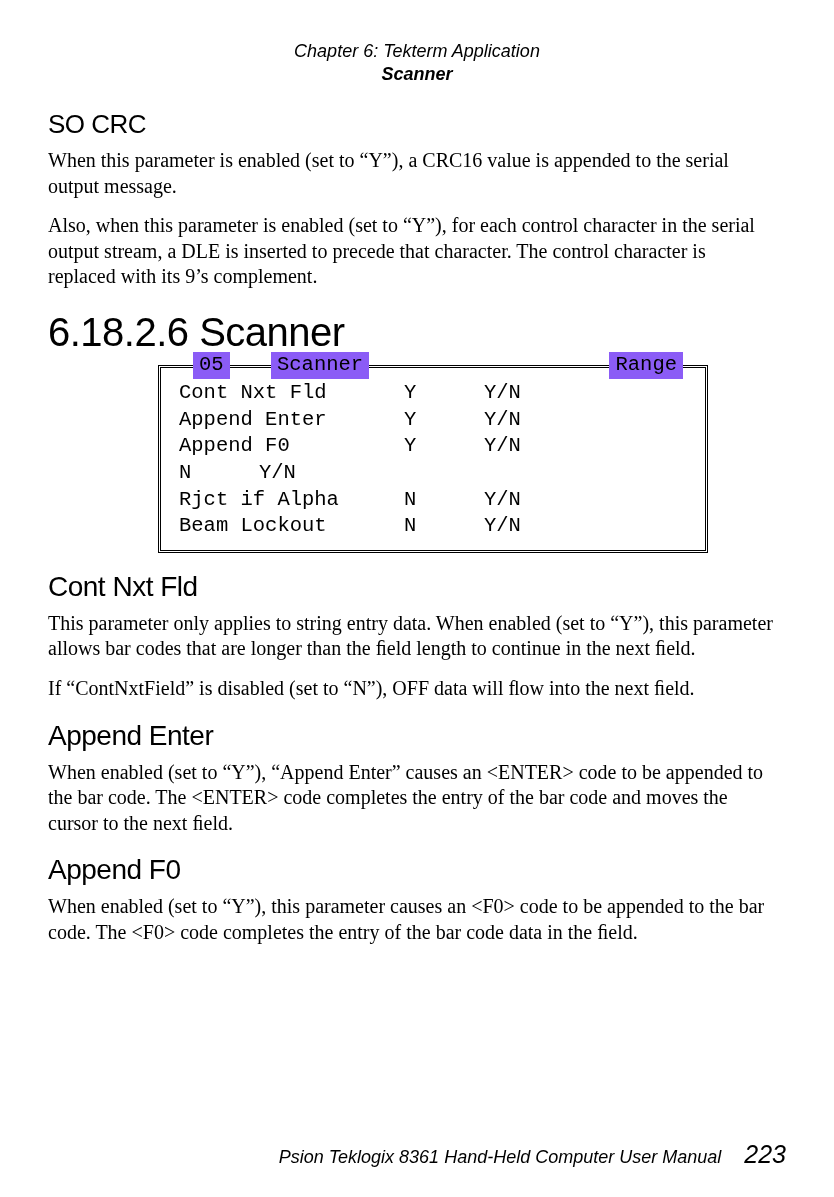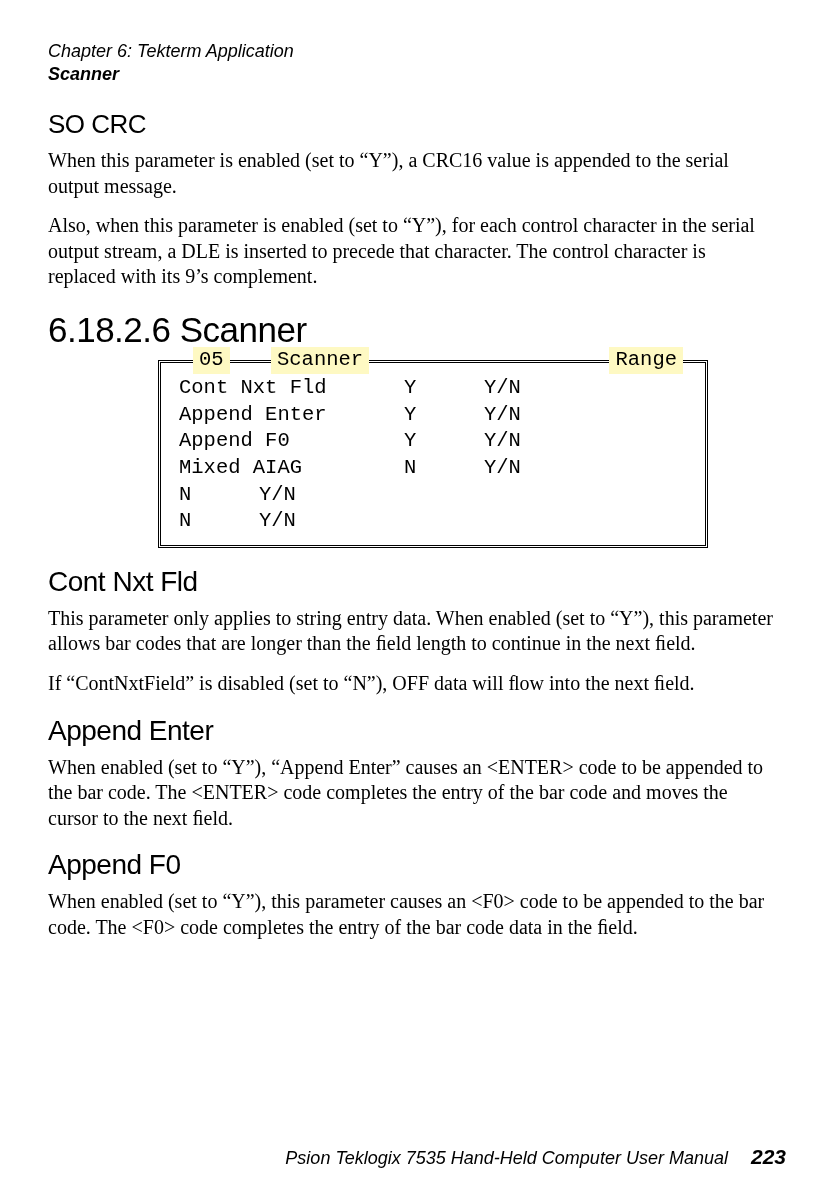--- a/index.html
+++ b/index.html
@@ -8,35 +8,35 @@
     height: 1197px;
     margin: 0;
     padding: 40px 48px 30px 48px;
     box-sizing: border-box;
     font-family: "Times New Roman", Times, serif;
     color: #000;
     background: #fff;
     position: relative;
   }
   .header-right {
-    text-align: left;
+    text-align: center;
     font-family: Arial, Helvetica, sans-serif;
     font-style: italic;
     font-size: 18px;
     line-height: 1.25;
     margin-bottom: 24px;
   }
   .header-right .line2 { font-weight: bold; }
   .h-cond {
     font-family: "Arial Narrow", Arial, Helvetica, sans-serif;
     letter-spacing: -0.5px;
     font-weight: 500;
   }
   .h-so { font-size: 26px; margin: 8px 0 6px 0; }
-  .h-section-num { font-size: 35px; margin: 20px 0 10px 0; }
+  .h-section-num { font-size: 40px; margin: 20px 0 10px 0; }
   .h-sub { font-size: 28px; margin: 18px 0 4px 0; }
   p.body {
     font-size: 20px;
     line-height: 1.28;
     margin: 8px 12px 14px 0;
   }
   
   .scanner-wrap {
     margin: 8px 0 12px 110px;
     width: 550px;
@@ -52,43 +52,43 @@
   .box-legend {
     position: absolute;
     top: -16px;
     left: 0;
     right: 0;
     display: flex;
     font-family: "Courier New", Courier, monospace;
     font-size: 20.5px;
   }
   .box-legend span {
-    background: #fef9c3;
+    background: #8b5cf6;
     padding: 0 6px;
   }
   .leg-05 { position: absolute; left: 32px; }
   .leg-scanner { position: absolute; left: 110px; }
   .leg-range { position: absolute; right: 22px; }
   .scanner-row { display: flex; }
   .col-label { width: 225px; }
   .col-val { width: 80px; }
   .col-range { }
   .footer {
     position: absolute;
     bottom: 28px;
     right: 48px;
     font-family: Arial, Helvetica, sans-serif;
     font-style: italic;
     font-size: 18px;
   }
   .footer .pagenum {
-    font-weight: bold;
+    font-weight: normal;
     font-style: italic;
     padding-left: 18px;
-    font-size: 21px;
+    font-size: 25px;
   }
 </style>
 </head>
 <body>
 
 <div class="header-right">
   <div>Chapter 6: Tekterm Application</div>
   <div class="line2">Scanner</div>
 </div>
 
@@ -115,41 +115,42 @@
       <div class="col-label">Append Enter</div>
       <div class="col-val">Y</div>
       <div class="col-range">Y/N</div>
     </div>
     <div class="scanner-row">
       <div class="col-label">Append F0</div>
       <div class="col-val">Y</div>
       <div class="col-range">Y/N</div>
     </div>
     <div class="scanner-row">
-      <div class="col-label">Mixed AIAG</div>
       <div class="col-val">N</div>
       <div class="col-range">Y/N</div>
     </div>
     <div class="scanner-row">
+      <div class="col-label">Rjct if Alpha</div>
       <div class="col-val">N</div>
       <div class="col-range">Y/N</div>
     </div>
     <div class="scanner-row">
+      <div class="col-label">Beam Lockout</div>
       <div class="col-val">N</div>
       <div class="col-range">Y/N</div>
     </div>
   </div>
 </div>
 
 <div class="h-cond h-sub">Cont Nxt Fld</div>
 <p class="body">This parameter only applies to string entry data. When enabled (set to “Y”), this parameter allows bar codes that are longer than the ﬁeld length to continue in the next ﬁeld.</p>
 <p class="body">If “ContNxtField” is disabled (set to “N”), OFF data will ﬂow into the next ﬁeld.</p>
 
 <div class="h-cond h-sub">Append Enter</div>
 <p class="body">When enabled (set to “Y”), “Append Enter” causes an &lt;ENTER&gt; code to be appended to the bar code. The &lt;ENTER&gt; code completes the entry of the bar code and moves the cursor to the next ﬁeld.</p>
 
 <div class="h-cond h-sub">Append F0</div>
 <p class="body">When enabled (set to “Y”), this parameter causes an &lt;F0&gt; code to be appended to the bar code. The &lt;F0&gt; code completes the entry of the bar code data in the ﬁeld.</p>
 
 <div class="footer">
-  <span>Psion Teklogix 7535 Hand-Held Computer User Manual</span>
+  <span>Psion Teklogix 8361 Hand-Held Computer User Manual</span>
   <span class="pagenum">223</span>
 </div>
 
 </body></html>

